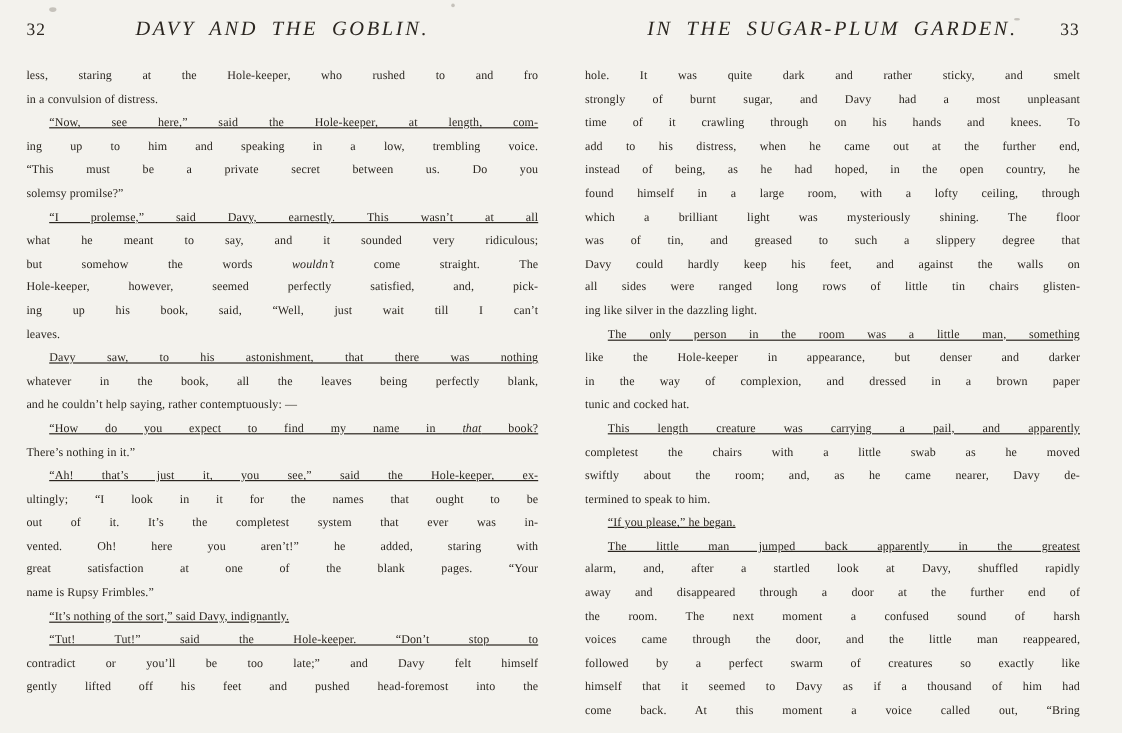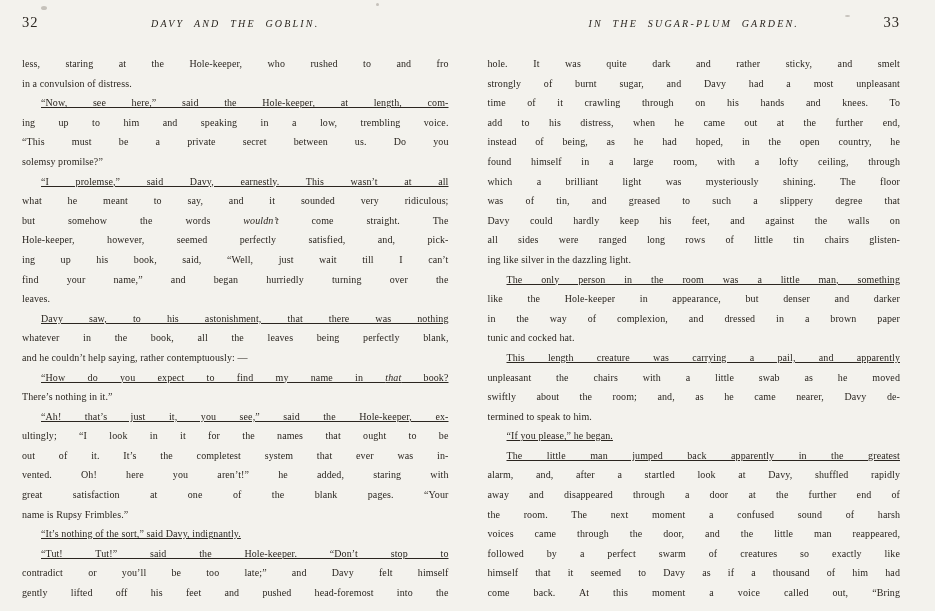--- a/index.html
+++ b/index.html
@@ -39,21 +39,21 @@
     font-size: 14.5px;
     letter-spacing: 1px;
     width: 42px;
     flex: 0 0 auto;
   }
   .pnum.right-align { text-align: right; }
   .rhead {
     flex: 1 1 auto;
     text-align: center;
     font-style: italic;
-    font-size: 10px;
+    font-size: 17px;
     letter-spacing: 2.2px;
     word-spacing: 5px;
     white-space: nowrap;
   }
   .page-body { }
   .line {
     font-size: 10px;
     line-height: 19.6px;
     height: 19.6px;
     text-align: justify;
@@ -94,21 +94,20 @@
         <div class="line para-end"><span>in a convulsion of distress.</span></div>
         <div class="line indent"><span>“Now, see here,” said the Hole-keeper, at length, com-</span></div>
         <div class="line"><span>ing up to him and speaking in a low, trembling voice.</span></div>
         <div class="line"><span>“This must be a private secret between us. Do you</span></div>
         <div class="line para-end"><span>solemsy promilse?”</span></div>
         <div class="line indent"><span>“I prolemse,” said Davy, earnestly. This wasn’t at all</span></div>
         <div class="line"><span>what he meant to say, and it sounded very ridiculous;</span></div>
         <div class="line"><span>but somehow the words </span><i>wouldn’t</i><span> come straight. The</span></div>
         <div class="line"><span>Hole-keeper, however, seemed perfectly satisfied, and, pick-</span></div>
         <div class="line"><span>ing up his book, said, “Well, just wait till I can’t</span></div>
-        <div class="line"><span>find your name,” and began hurriedly turning over the</span></div>
         <div class="line para-end"><span>leaves.</span></div>
         <div class="line indent"><span>Davy saw, to his astonishment, that there was nothing</span></div>
         <div class="line"><span>whatever in the book, all the leaves being perfectly blank,</span></div>
         <div class="line para-end"><span>and he couldn’t help saying, rather contemptuously: —</span></div>
         <div class="line indent"><span>“How do you expect to find my name in </span><i>that</i><span> book?</span></div>
         <div class="line para-end"><span>There’s nothing in it.”</span></div>
         <div class="line indent"><span>“Ah! that’s just it, you see,” said the Hole-keeper, ex-</span></div>
         <div class="line"><span>ultingly; “I look in it for the names that ought to be</span></div>
         <div class="line"><span>out of it. It’s the completest system that ever was in-</span></div>
         <div class="line"><span>vented. Oh! here you aren’t!” he added, staring with</span></div>
@@ -137,21 +136,21 @@
         <div class="line"><span>which a brilliant light was mysteriously shining. The floor</span></div>
         <div class="line"><span>was of tin, and greased to such a slippery degree that</span></div>
         <div class="line"><span>Davy could hardly keep his feet, and against the walls on</span></div>
         <div class="line"><span>all sides were ranged long rows of little tin chairs glisten-</span></div>
         <div class="line para-end"><span>ing like silver in the dazzling light.</span></div>
         <div class="line indent"><span>The only person in the room was a little man, something</span></div>
         <div class="line"><span>like the Hole-keeper in appearance, but denser and darker</span></div>
         <div class="line"><span>in the way of complexion, and dressed in a brown paper</span></div>
         <div class="line para-end"><span>tunic and cocked hat.</span></div>
         <div class="line indent"><span>This length creature was carrying a pail, and apparently</span></div>
-        <div class="line"><span>unpleasant the chairs with a little swab as he moved</span></div>
+        <div class="line"><span>completest the chairs with a little swab as he moved</span></div>
         <div class="line"><span>swiftly about the room; and, as he came nearer, Davy de-</span></div>
         <div class="line para-end"><span>termined to speak to him.</span></div>
         <div class="line indent para-end"><span>“If you please,” he began.</span></div>
         <div class="line indent"><span>The little man jumped back apparently in the greatest</span></div>
         <div class="line"><span>alarm, and, after a startled look at Davy, shuffled rapidly</span></div>
         <div class="line"><span>away and disappeared through a door at the further end of</span></div>
         <div class="line"><span>the room. The next moment a confused sound of harsh</span></div>
         <div class="line"><span>voices came through the door, and the little man reappeared,</span></div>
         <div class="line"><span>followed by a perfect swarm of creatures so exactly like</span></div>
         <div class="line"><span>himself that it seemed to Davy as if a thousand of him had</span></div>

